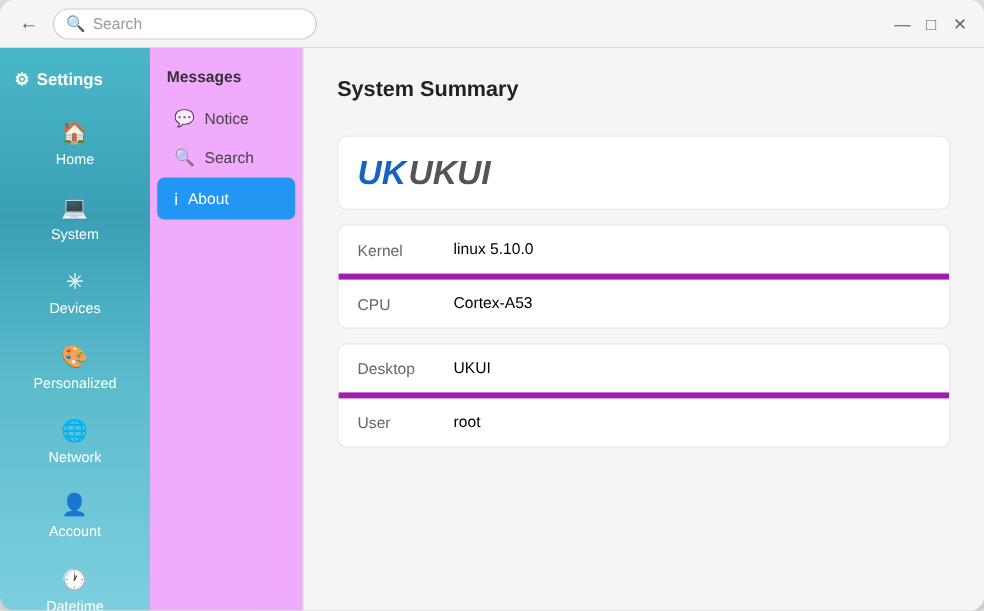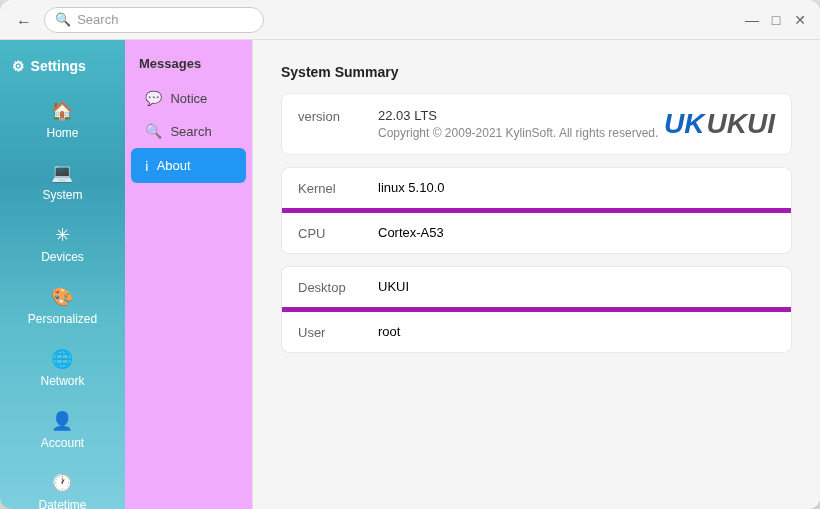--- a/index.html
+++ b/index.html
@@ -147,24 +147,24 @@
     }
     .secondary-item.active .s-icon { opacity: 1; }
     
     .main-content {
       flex: 1;
       background: #f5f5f5;
       padding: 24px 28px;
       overflow-y: auto;
     }
     .page-title {
-      font-size: 14px;
+      font-size: 18px;
       font-weight: 700;
       color: #222;
-      margin-bottom: 13px;
+      margin-bottom: 28px;
     }
     .info-card {
       background: #fff;
       border-radius: 8px;
       overflow: hidden;
       margin-bottom: 12px;
       border: 1px solid #e8e8e8;
     }
     .info-row {
       display: flex;
@@ -299,27 +299,20 @@
         <span class="s-icon">ℹ</span>
         <span>About</span>
       </div>
     </div>
 
     <div class="main-content">
       <div class="page-title">System Summary</div>
 
       <div class="info-card">
         <div class="info-row version-row">
-          <div style="display:flex;align-items:flex-start;gap:0;">
-            <div class="info-label">version</div>
-            <div class="info-value-block">
-              <span class="version-text">22.03 LTS</span>
-              <span class="copyright-text">Copyright © 2009-2021 KylinSoft. All rights reserved.</span>
-            </div>
-          </div>
           <div class="ukui-logo">
             <span class="ukui-uk" style="color:#1565c0;font-size:28px;font-weight:900;font-style:italic;">UK</span>
             <span class="ukui-word" style="color:#555;font-size:28px;font-weight:700;font-style:italic;margin-left:2px;">UKUI</span>
           </div>
         </div>
       </div>
 
       <div class="info-card">
         <div class="info-row">
           <div class="info-label">Kernel</div>

